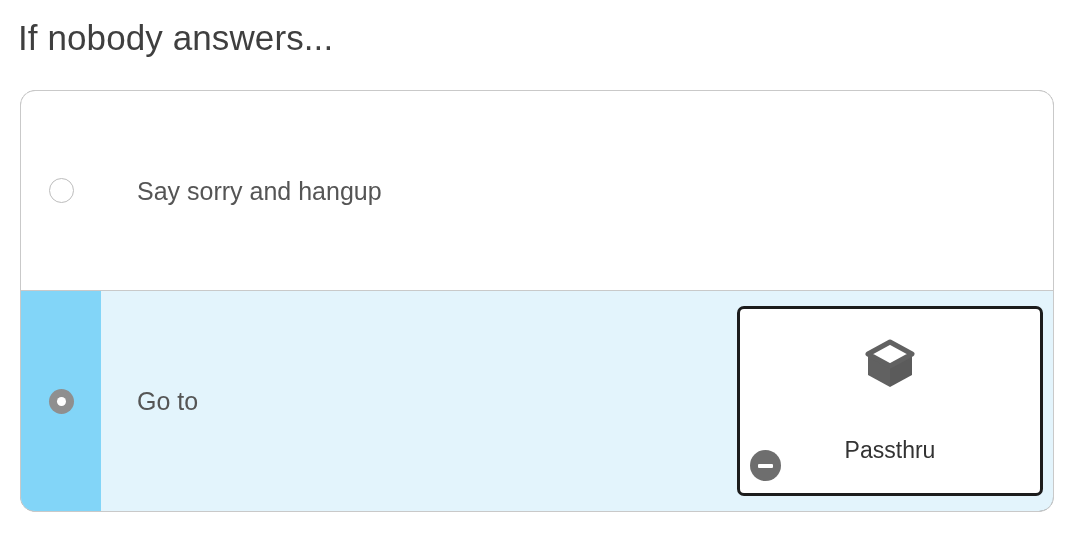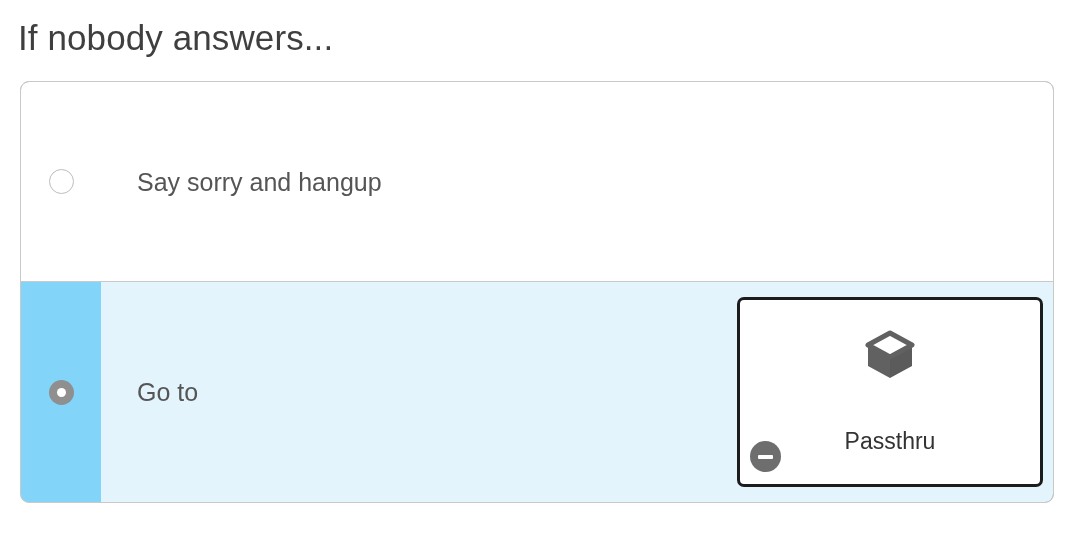--- a/index.html
+++ b/index.html
@@ -31,25 +31,25 @@
     font-weight: 400;
     color: #3f3f3f;
     letter-spacing: 0.1px;
     white-space: nowrap;
   }
 
   
   .option-list {
     position: absolute;
     left: 20px;
-    top: 81px;
+    top: 90px;
     width: 1034px;
     height: 422px;
     border: 1px solid #c9c9c9;
-    border-radius: 9px;
+    border-radius: 15px;
     background: #737373;
     box-sizing: border-box;
     overflow: hidden;
   }
 
   .option-row {
     position: relative;
     display: flex;
     align-items: center;
     box-sizing: border-box;

